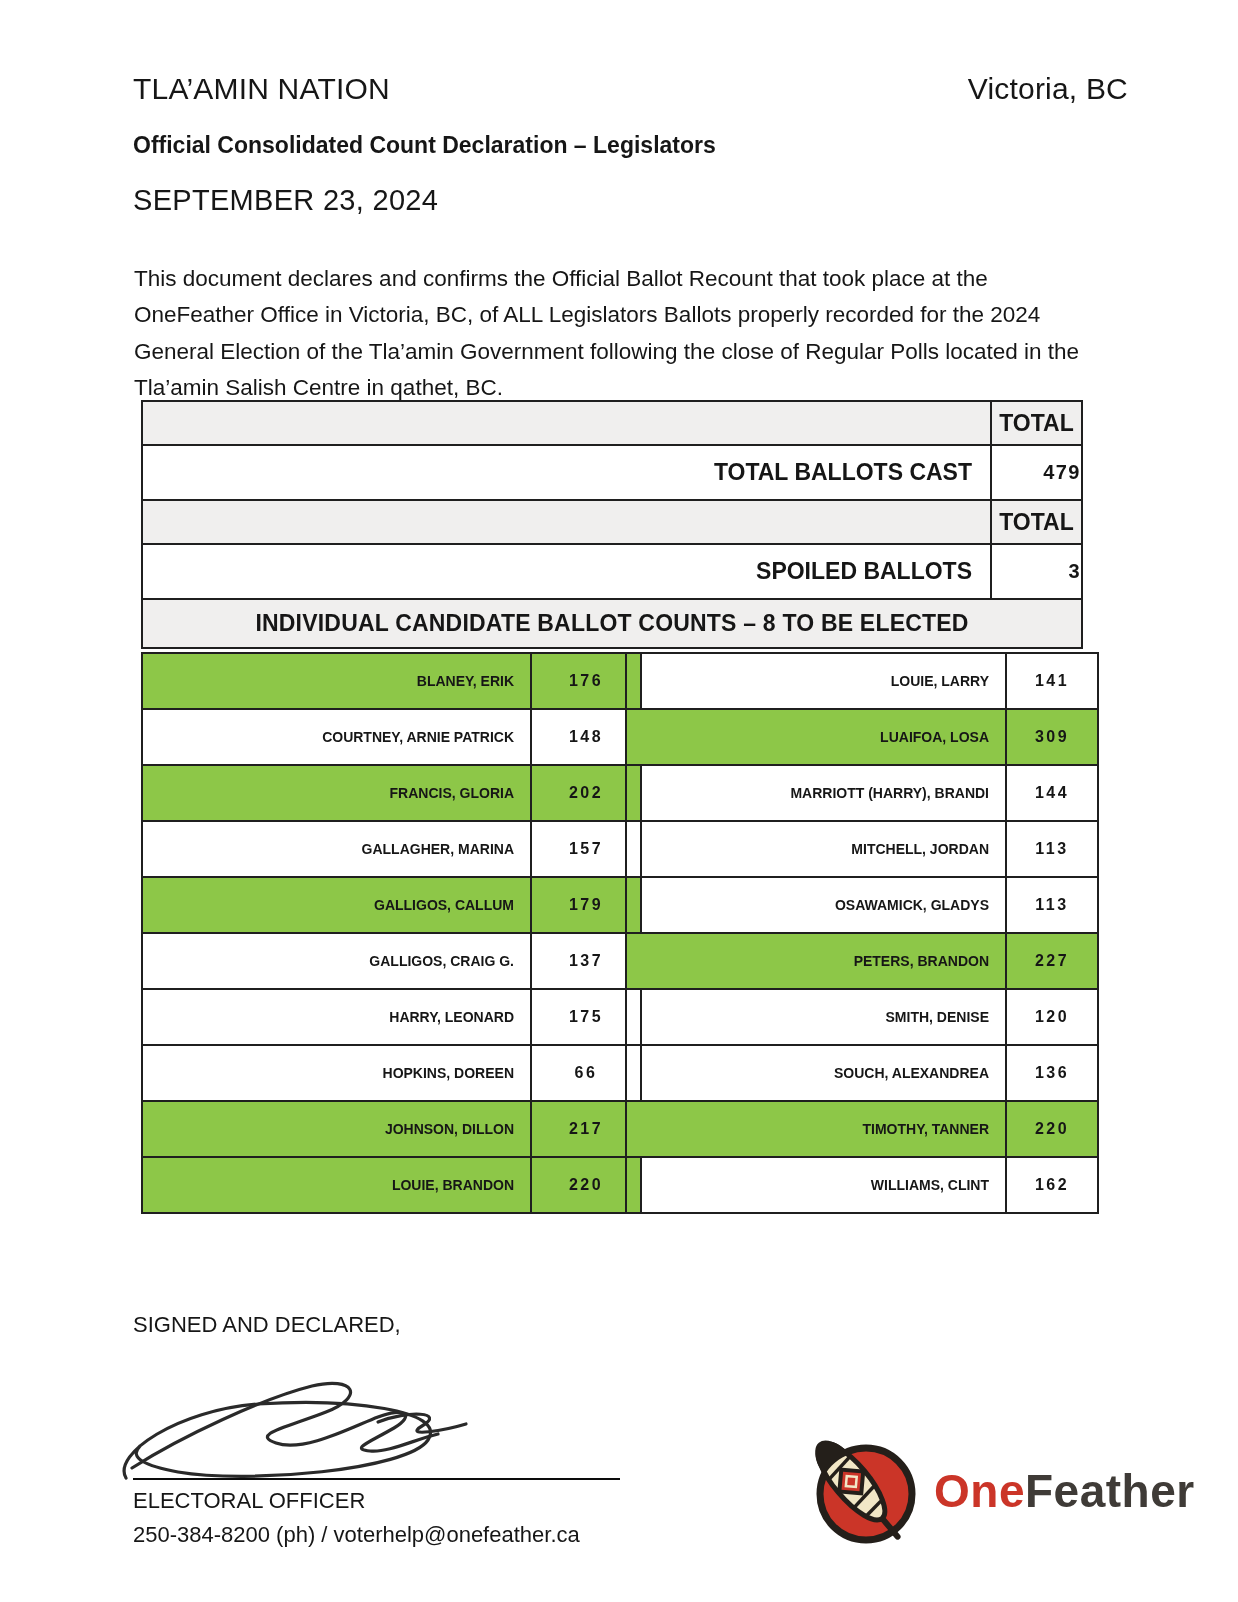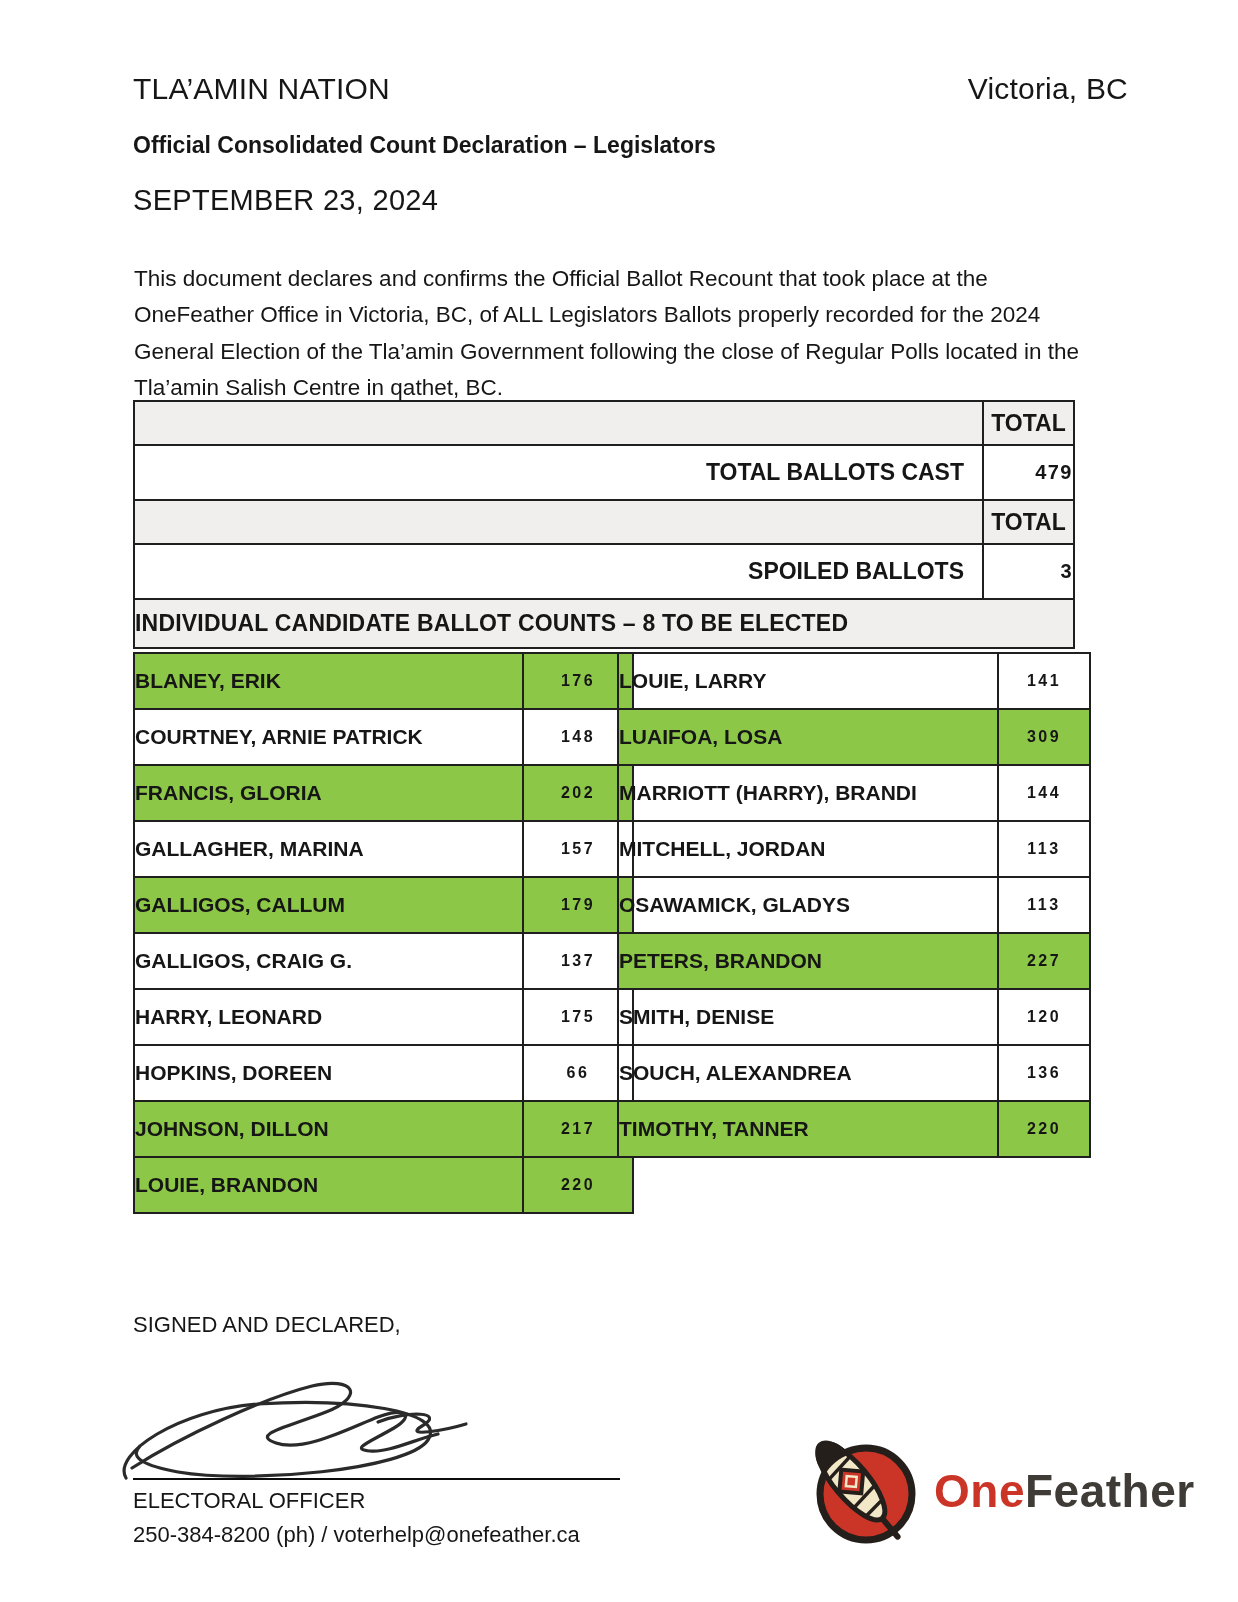--- a/index.html
+++ b/index.html
@@ -7,38 +7,38 @@
     position:relative;width:1238px;height:1602px;background:#ffffff;
     font-family:"Liberation Sans", sans-serif;color:#161616;overflow:hidden;
   }
   
   .header-row{position:absolute;left:133px;top:72px;width:995px;display:flex;justify-content:space-between;}
   .org-name,.location{font-size:30px;font-weight:normal;letter-spacing:0.2px;}
   .doc-title{position:absolute;left:133px;top:132px;font-size:23px;font-weight:bold;}
   .doc-date{position:absolute;left:133px;top:184px;font-size:29px;font-weight:400;letter-spacing:0.3px;}
   .intro{position:absolute;left:134px;top:238px;width:955px;font-size:22.5px;line-height:36.5px;}
   
-  table{border-collapse:collapse;table-layout:fixed;}
+  table{border-collapse:collapse;table-layout:fixed;margin-left:8px;}
   td{border:2px solid #1f1f1f;vertical-align:middle;padding:0;}
   .gray{background:var(--header-gray,#f0efee);}
   .summary{position:absolute;left:133px;top:400px;width:936px;}
   .summary .c-label{width:847px;}
   .summary .c-total{width:89px;}
   .summary .hdr{text-align:center;font-weight:bold;font-size:23px;}
   .summary .lbl{text-align:right;padding-right:18px;font-weight:bold;font-size:23px;}
   .summary .val{text-align:right;font-weight:bold;font-size:20px;letter-spacing:1.5px;}
   .summary .r-hdr{height:44px;}
   .summary .r-data{height:55px;}
   .summary .r-section{height:49px;}
-  .section-hdr{text-align:left;font-weight:bold;font-size:23px;letter-spacing:0.2px;}
+  .section-hdr{text-align:center;font-weight:bold;font-size:23px;letter-spacing:0.2px;}
   .cand{position:absolute;top:652px;}
   .cand-left{left:133px;width:479px;}
   .cand-right{left:617px;width:452px;}
   .cand td{height:54px;}
-  .cand .name{padding-right:16px;font-weight:bold;font-size:21px;}
+  .cand .name{text-align:right;padding-right:16px;font-weight:bold;font-size:14px;}
   .cand .votes{text-align:center;font-weight:bold;font-size:16px;letter-spacing:2.5px;}
   .cand-left .c-name{width:371px;}.cand-left .c-votes{width:108px;}
   .cand-right .c-name{width:362px;}.cand-right .c-votes{width:90px;}
   tr.elected td{background:var(--elected,#8dc748);}
   
   .signed{position:absolute;left:133px;top:1312px;font-size:22px;}
   .signature{position:absolute;left:116px;top:1360px;}
   .sig-line{position:absolute;left:133px;top:1454px;width:487px;height:24px;border-bottom:2.5px solid #0c0c0c;}
   .officer{position:absolute;left:133px;top:1488px;font-size:22px;}
   .contact{position:absolute;left:133px;top:1522px;font-size:22px;}
@@ -160,20 +160,24 @@
           <td class="c-votes votes">120</td>
         </tr>
     <tr>
           <td class="c-name name">SOUCH, ALEXANDREA</td>
           <td class="c-votes votes">136</td>
         </tr>
     <tr class="elected">
           <td class="c-name name">TIMOTHY, TANNER</td>
           <td class="c-votes votes">220</td>
         </tr>
+    <tr>
+          <td class="c-name name">WILLIAMS, CLINT</td>
+          <td class="c-votes votes">162</td>
+        </tr>
   </tbody>
     </table>
 
   <div class="signed">SIGNED AND DECLARED,</div>
 
   <svg class="signature" width="420" height="125" viewBox="0 0 420 125">
     <g fill="none" stroke="#2a2a2a" stroke-width="3.2" stroke-linecap="round">
       <path d="M16,108 C66,76 148,38 196,26 C238,16 250,36 210,52 C172,67 134,74 160,83 C188,93 238,66 262,57 C288,47 300,55 278,68 C252,83 234,89 254,91 C272,93 300,79 322,74"></path>
       <path d="M262,62 C292,50 330,52 306,66 C286,78 330,70 350,64"></path>
       <path d="M10,118 C-4,94 62,50 142,44 C232,38 332,50 312,80 C292,110 132,124 62,112 C30,106 12,98 24,86"></path>

